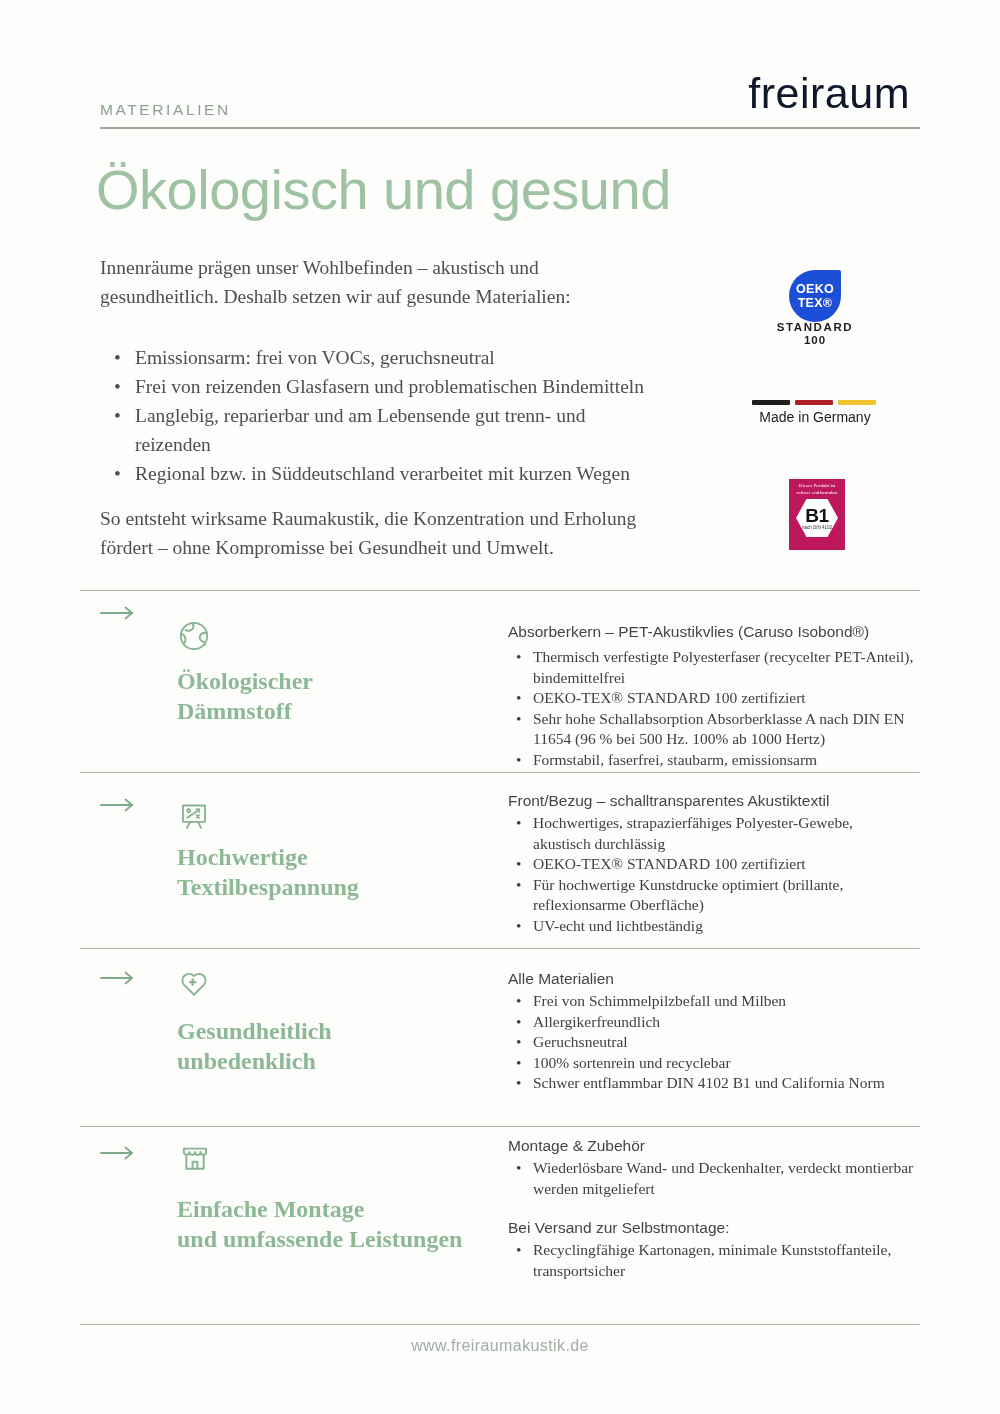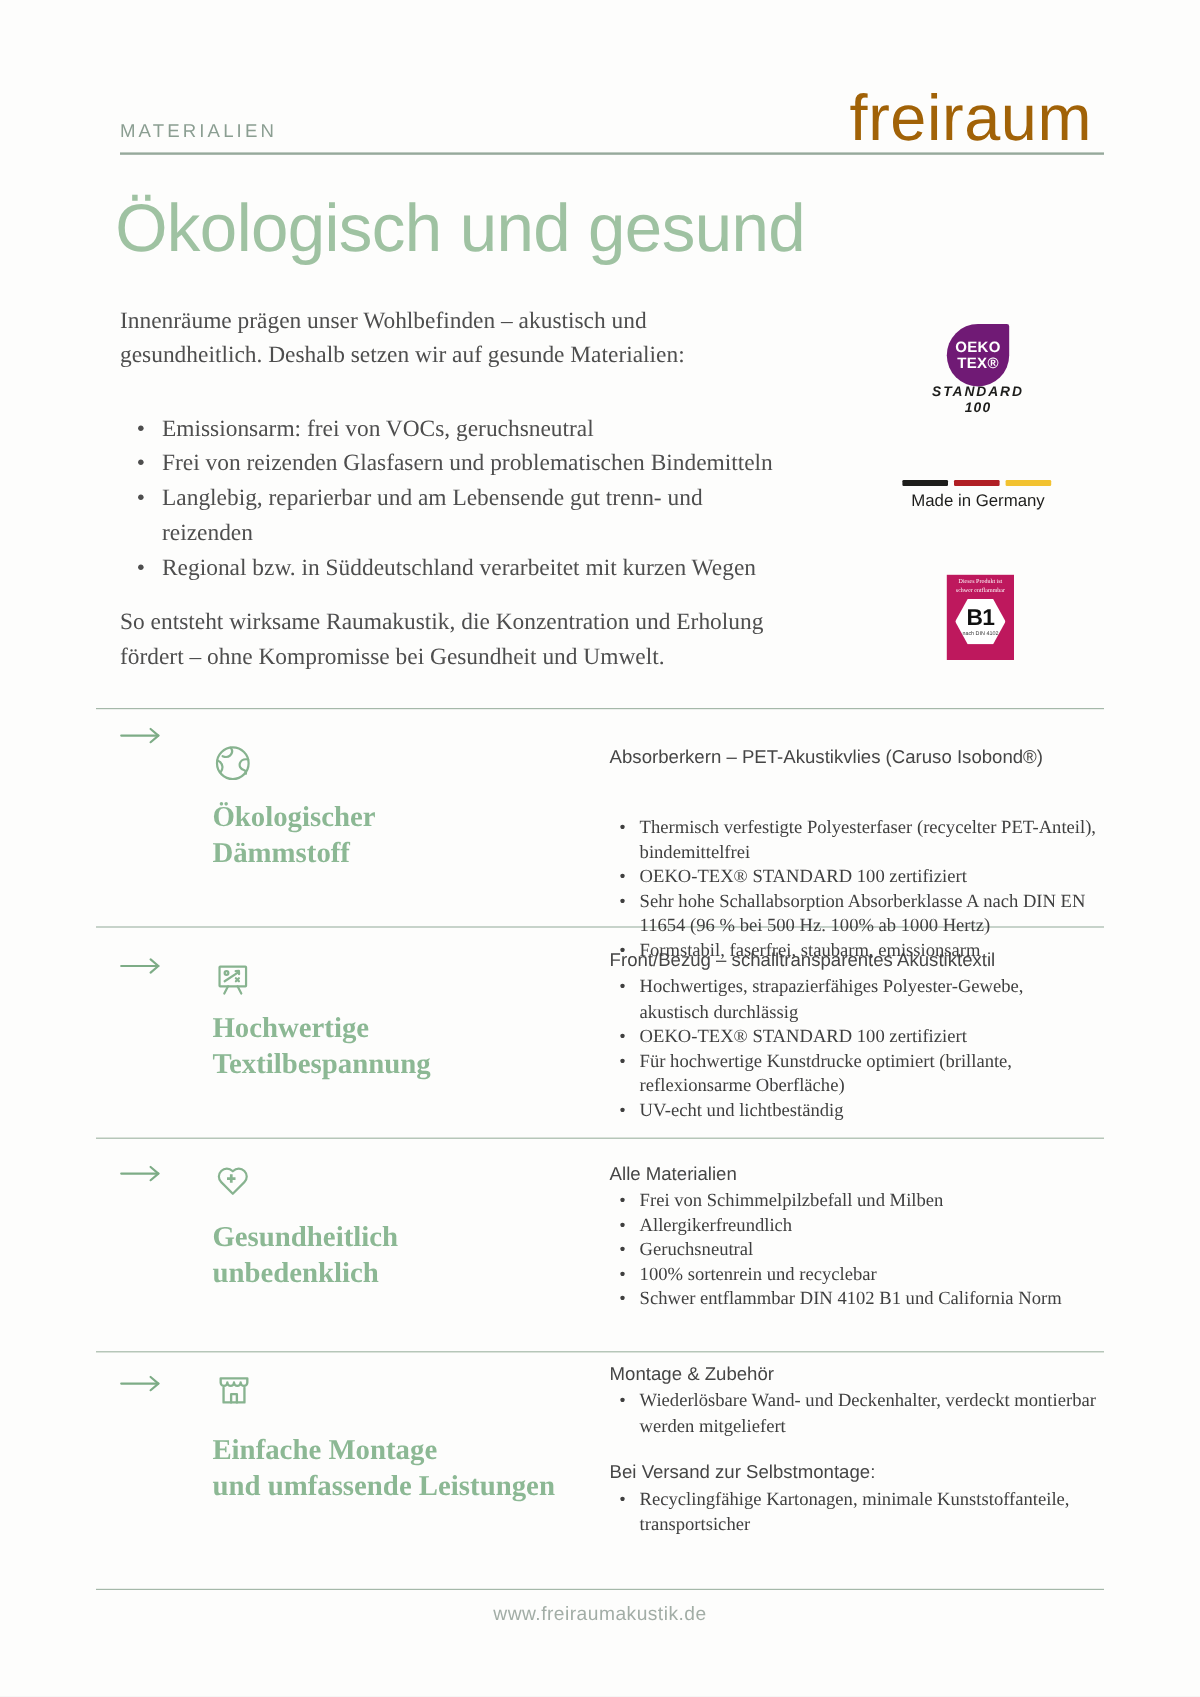--- a/index.html
+++ b/index.html
@@ -3,37 +3,37 @@
 <meta charset="utf-8">
 <style>
   html,body{margin:0;padding:0;background:#e9e9e9;}
   #page{position:relative;width:1000px;height:1414px;background:#fdfdfc;
         font-family:"Liberation Sans",sans-serif;overflow:hidden;}
   .abs{position:absolute;}
   .pre{white-space:pre-line;font-family:Liberation Serif, serif;}
 
   
   .kicker{font-size:15.5px;letter-spacing:2.6px;color:#8b9e92;font-weight:400;}
-  .logo{font-size:54px;font-weight:300;color:#a16207;letter-spacing:.5px;line-height:1;}
+  .logo{font-size:43px;font-weight:300;color:#0f172a;letter-spacing:.5px;line-height:1;}
   .rule{background:#a5b8a9;height:1px;}
   .rule-strong{background:#96a99b;height:2px;}
 
   
   .page-title{font-size:56px;font-weight:300;color:#9fc2a2;letter-spacing:-.5px;line-height:64px;}
   .body-text{font-size:19.5px;line-height:29px;color:#4e4e4e;}
   ul.big-list{list-style:none;margin:4px;padding:0;}
   ul.big-list li{position:relative;padding-left:31px;font-size:19.5px;line-height:29px;color:#4e4e4e;}
   ul.big-list li::before{content:"•";position:absolute;left:10px;color:#4e4e4e;}
 
   
-  .oeko{width:52px;height:52px;background:#701a75;border-radius:50% 2px 50% 50%;
+  .oeko{width:52px;height:52px;background:#1d4ed8;border-radius:50% 2px 50% 50%;
         display:flex;flex-direction:column;align-items:center;justify-content:center;
         color:#fff;font-weight:700;font-size:12.5px;line-height:14px;letter-spacing:.3px;}
   .oeko-sub{width:100px;text-align:center;font-weight:700;color:#1d1d1b;
-            font-size:11.5px;letter-spacing:1.6px;line-height:13px;font-style:italic;}
+            font-size:11.5px;letter-spacing:1.6px;line-height:13px;}
   .flag-bar{height:5px;border-radius:1px;}
   .mig-label{width:160px;text-align:center;font-size:14px;font-weight:400;color:#1d1d1b;}
   .b1-box{width:56px;height:71px;background:#be185d;text-align:center;
           color:#fff;font-size:5px;line-height:6.5px;padding-top:4px;box-sizing:border-box;}
   .b1-hex{width:42px;height:38px;margin:3px auto 0;background:#fff;
           clip-path:polygon(25% 0,75% 0,100% 50%,75% 100%,25% 100%,0 50%);
           display:flex;flex-direction:column;align-items:center;justify-content:center;color:#111;}
   .b1-code{font-size:19px;font-weight:700;line-height:18px;letter-spacing:-.5px;}
   .b1-sub{font-size:4.5px;line-height:5px;color:#333;}
 
@@ -107,21 +107,21 @@
     <svg width="34" height="34" viewBox="0 0 24 24" fill="none" stroke="#87b38f" stroke-width="1.3" stroke-linecap="round" stroke-linejoin="round">
       <circle cx="12" cy="12" r="9.3"></circle>
       <path d="M10.8 2.9c1.1 1.6 1 3.3-.3 4.5-1.1 1-2.8 1.2-4.5.5"></path>
       <path d="M21 9.8c-2.3-.4-4.2.5-4.8 2.2-.6 1.8.4 3.4 2.3 4 .9.3 1.4 1.2 1.2 2.2"></path>
       <path d="M3 10.4c1.6.6 2.7 1.9 2.9 3.6.1 1.2-.2 2.3-1 3.2"></path>
     </svg>
   </span>
   <div class="abs sec-title pre" style="left:177px;top:666px;width:340px;">Ökologischer
 Dämmstoff</div>
   <div class="abs sec-heading" style="left:508px;top:622px;width:420px;">Absorberkern – PET-Akustikvlies (Caruso Isobond®)</div>
-  <ul class="abs small-list" style="left:508px;top:680px;width:420px;">
+  <ul class="abs small-list" style="left:508px;top:647px;width:420px;">
     <li class="pre">Thermisch verfestigte Polyesterfaser (recycelter PET-Anteil),
 bindemittelfrei</li>
     <li class="pre">OEKO-TEX® STANDARD 100 zertifiziert</li>
     <li class="pre">Sehr hohe Schallabsorption  Absorberklasse A nach DIN EN
 11654 (96 % bei 500 Hz. 100% ab 1000 Hertz)</li>
     <li class="pre">Formstabil, faserfrei, staubarm, emissionsarm</li>
   </ul>
 
   <span class="abs" style="left:100px;top:798px;">
     <svg width="40" height="14" viewBox="0 0 40 14" fill="none" stroke="#7dac86" stroke-width="1.8" stroke-linecap="round" stroke-linejoin="round">

